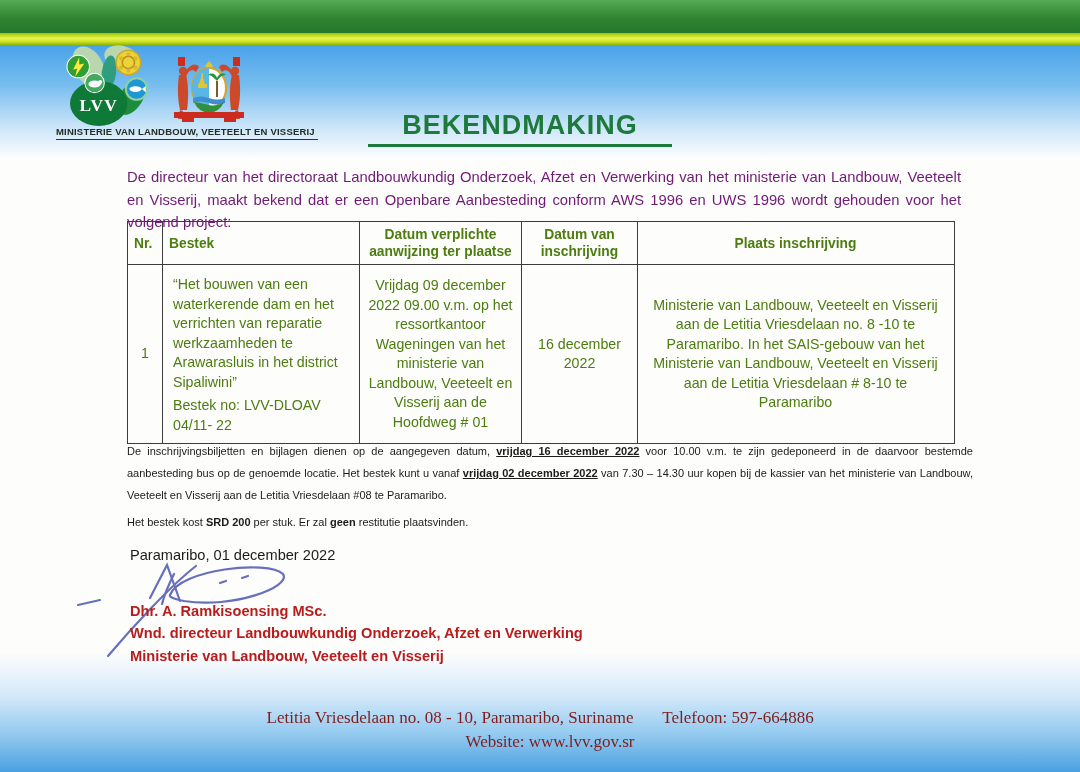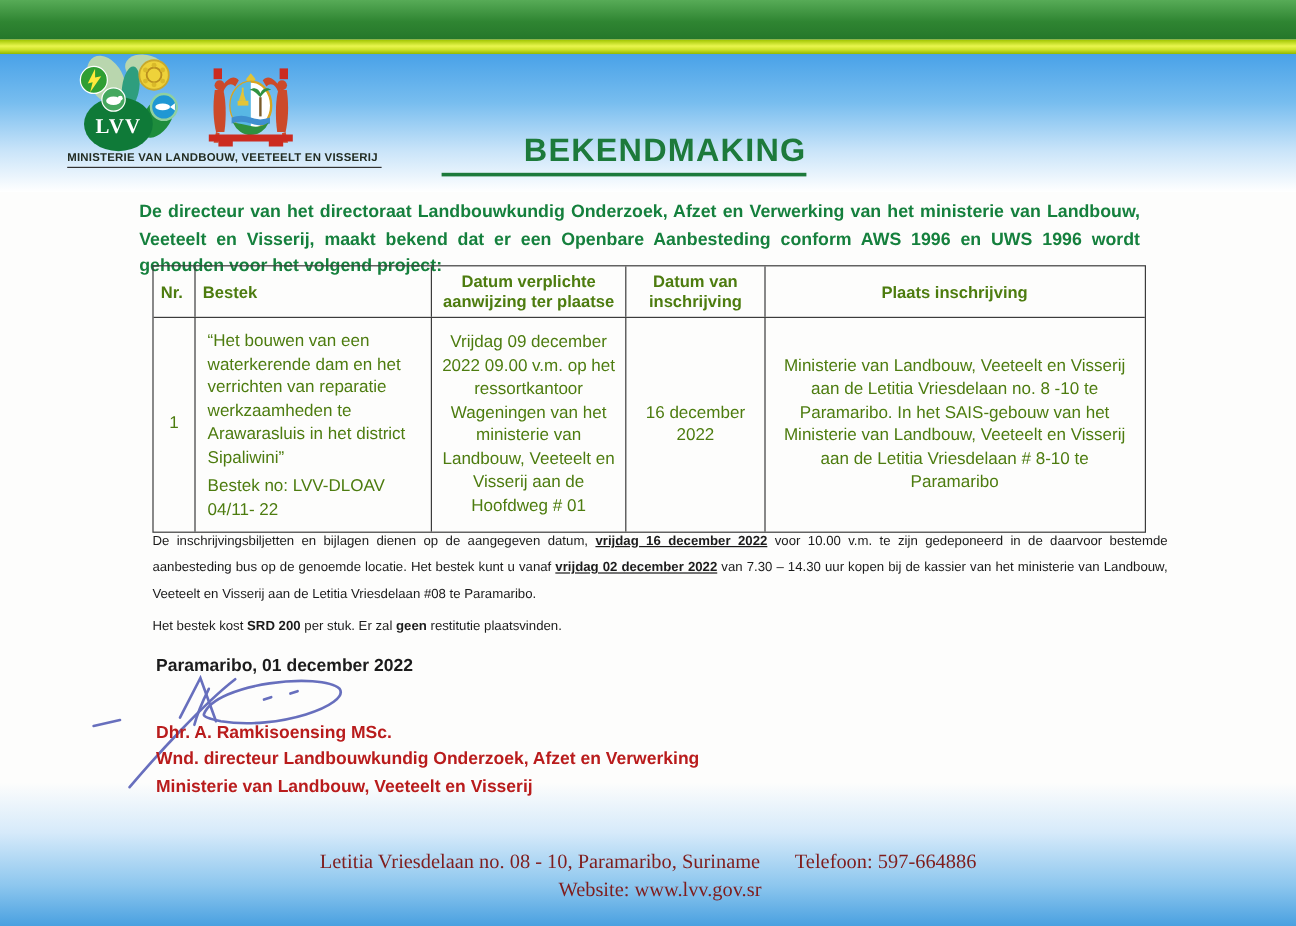--- a/index.html
+++ b/index.html
@@ -20,28 +20,28 @@
     background:linear-gradient(180deg,rgba(255,255,255,0) 0%,#d6eafa 35%,#8cc6ee 72%,#49a0e0 100%); }
   
   .lvv-logo { position:absolute; left:60px; top:42px; width:104px; height:86px; }
   .coa      { position:absolute; left:168px; top:50px; width:82px;  height:76px; }
   .ministry-label {
     position:absolute; left:56px; top:126px; width:262px;
     font-size:9.5px; font-weight:bold; letter-spacing:.2px; color:#222c22;
     border-bottom:1.5px solid #333; padding-bottom:2px; white-space:nowrap; overflow:hidden;
   }
   .title {
-    position:absolute; left:368px; top:110px; width:304px; text-align:right;
+    position:absolute; left:368px; top:110px; width:304px; text-align:center;
     font-size:27px; font-weight:bold; letter-spacing:1px; color:#1d7a3b;
     border-bottom:3px solid #1d7a3b; padding-bottom:3px;
   }
   
   .intro {
-    position:absolute; left:116px; top:166px; width:834px;
-    font-size:14.8px; line-height:22.5px; text-align:justify; color:#15803d;font-weight:bold;
+    position:absolute; left:127px; top:166px; width:834px;
+    font-size:14.8px; line-height:22.5px; text-align:justify; color:#701a75;
   }
   
   .tender-table {
     position:absolute; left:127px; top:221px; width:828px;
     border:1.5px solid #3c3c3c; border-collapse:collapse;
     font-size:14.2px; color:#4d7c0f;
   }
   .trow { display:flex; }
   .c { border-right:1.5px solid #3c3c3c; padding:4px 6px; }
   .c:last-child { border-right:none; }
@@ -59,21 +59,21 @@
   .tbody .c-nr { align-items:center; }
   .tbody .c-bestek { justify-content:flex-start; padding:10px 8px 8px 10px; }
   .tbody .c-aanw, .tbody .c-datum, .tbody .c-plaats { text-align:center; }
   .tbody .c-plaats { padding:6px 14px; }
   .bestek-no { margin-top:4px; }
   
   .para { position:absolute; left:127px; width:846px; font-size:11px; line-height:22px; }
   .deposit { top:440px; text-align:justify; }
   .price   { top:511px; }
   .ud { text-decoration:underline; }
-  .place-date { position:absolute; left:130px; top:547px; font-size:14.6px;font-weight:bold; }
+  .place-date { position:absolute; left:130px; top:547px; font-size:14.6px; }
   
   .signature { position:absolute; left:70px; top:552px; }
   .signer {
     position:absolute; left:130px; top:600px;
     font-size:14.6px; font-weight:bold; line-height:22.3px; color:#b91c1c;
   }
   
   .footer-text { position:absolute; font-family:"Liberation Serif", serif;
     font-size:17px; color:#7f1d1d; text-align:center; }
   .footer-address { left:232px; top:708px; width:436px; }

